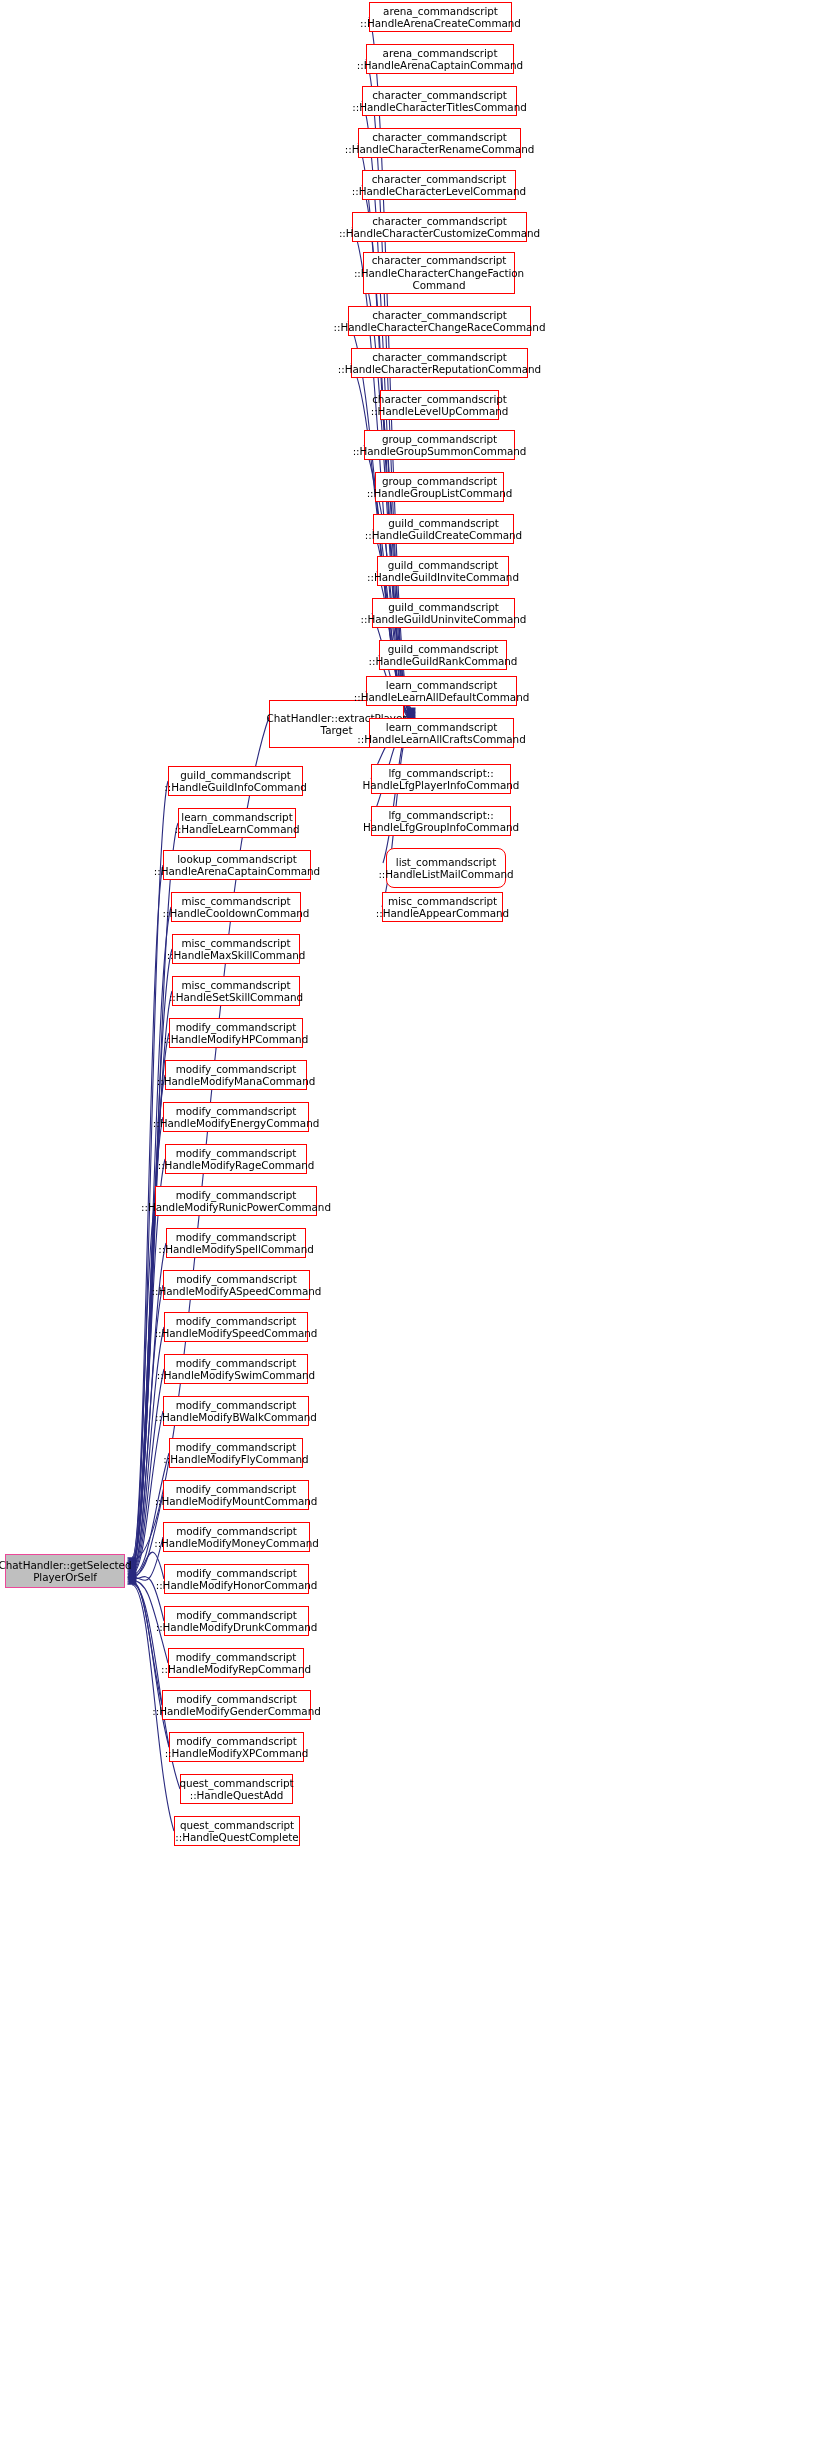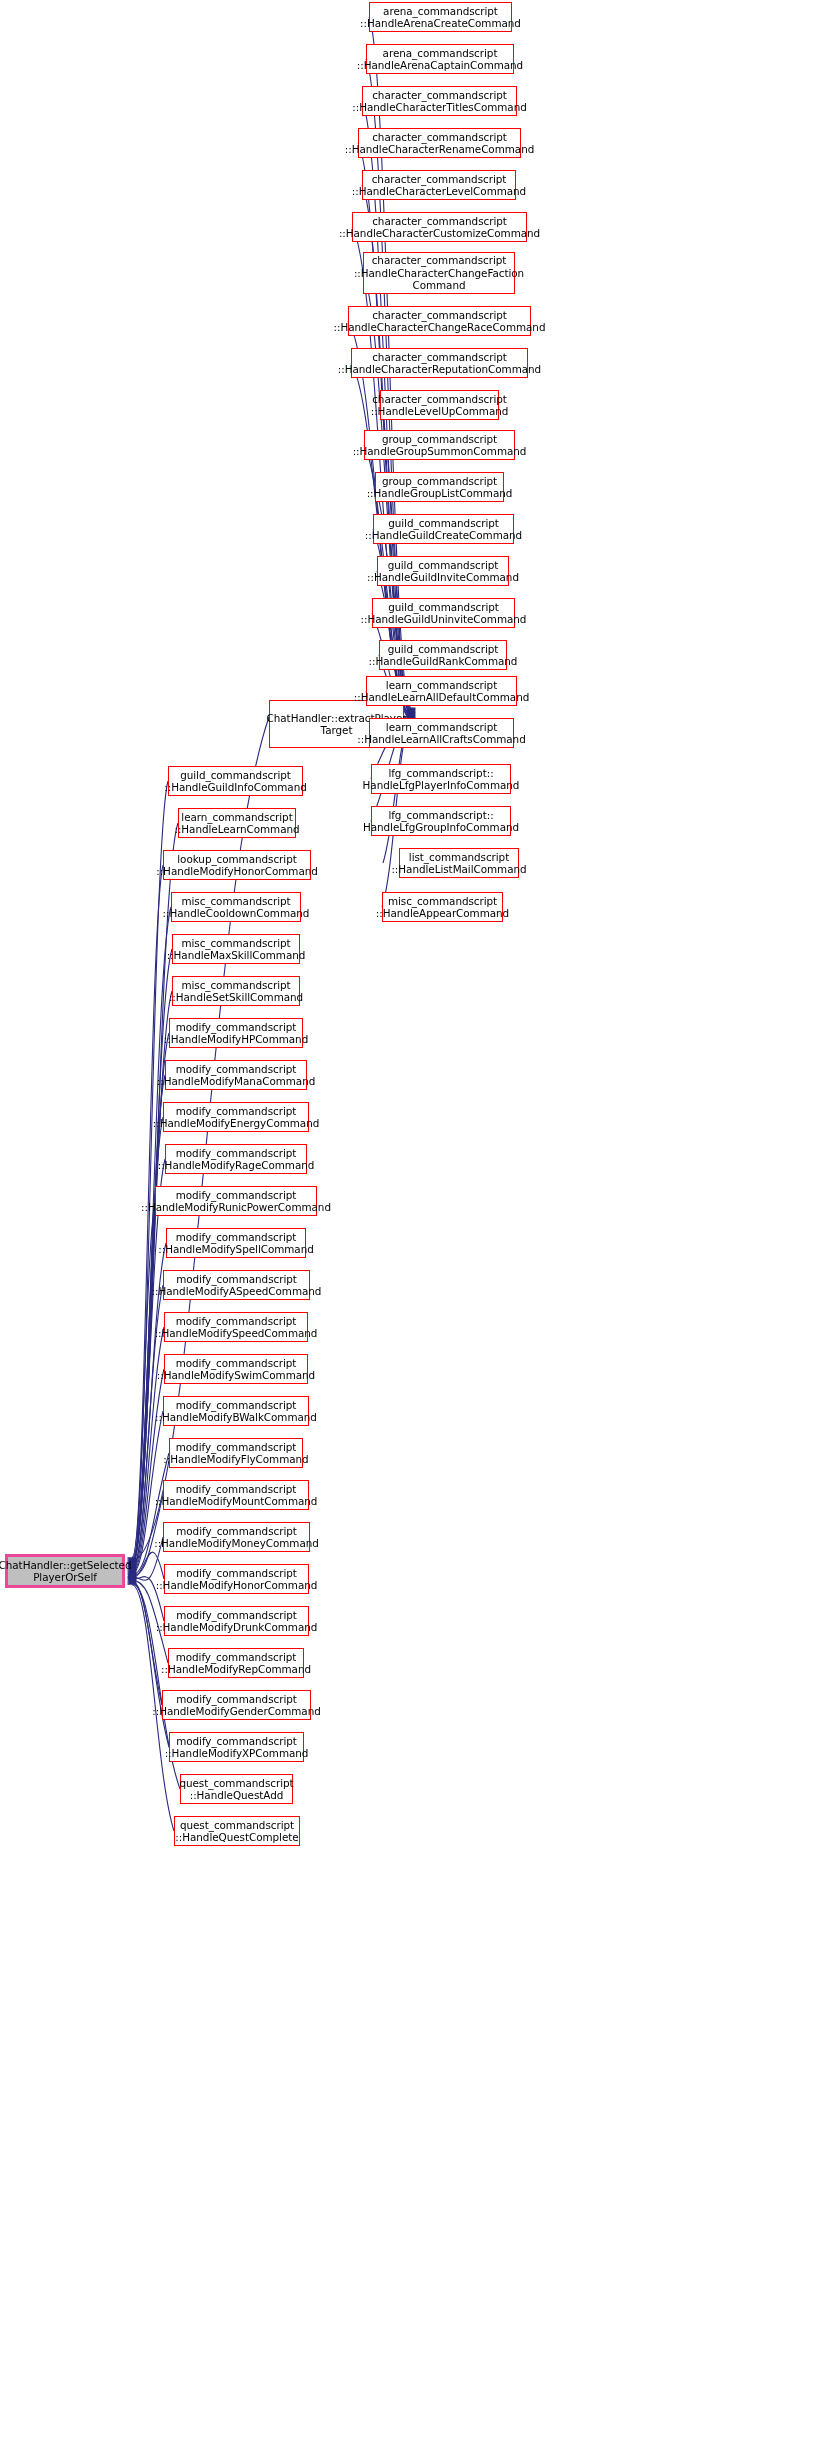--- a/index.html
+++ b/index.html
@@ -34,21 +34,21 @@
     line-height: 12.4px;
     color: #000000;
     border: 1px solid #ff0000;
     background: #ffffff;
     padding: 0 3px;
     white-space: pre-line;
     letter-spacing: -0.05px;
   }
   .node.root {
     background: #bfbfbf;
-    border: 3px solid #ec4899;
+    border: 1px solid #ec4899;
     color: #000000;
   }
   .node-label {
     display: block;
     white-space: pre-line;
   }
 </style>
 </head>
 <body>
 
@@ -158,21 +158,21 @@
   <div id="nodes">
       <div class="node root" style="left: 5px; top: 1554px; width: 120px; height: 34px;"><span class="node-label">ChatHandler::getSelected
 PlayerOrSelf</span></div>
       <div class="node" style="left: 269px; top: 700px; width: 135px; height: 48px;"><span class="node-label">ChatHandler::extractPlayer
 Target</span></div>
       <div class="node" style="left: 168px; top: 766px; width: 135px; height: 30px;"><span class="node-label">guild_commandscript
 ::HandleGuildInfoCommand</span></div>
       <div class="node" style="left: 178px; top: 808px; width: 118px; height: 30px;"><span class="node-label">learn_commandscript
 ::HandleLearnCommand</span></div>
       <div class="node" style="left: 163px; top: 850px; width: 148px; height: 30px;"><span class="node-label">lookup_commandscript
-::HandleModifyHonorCommand</span></div>
+::HandleArenaCaptainCommand</span></div>
       <div class="node" style="left: 171px; top: 892px; width: 130px; height: 30px;"><span class="node-label">misc_commandscript
 ::HandleCooldownCommand</span></div>
       <div class="node" style="left: 172px; top: 934px; width: 128px; height: 30px;"><span class="node-label">misc_commandscript
 ::HandleMaxSkillCommand</span></div>
       <div class="node" style="left: 172px; top: 976px; width: 128px; height: 30px;"><span class="node-label">misc_commandscript
 ::HandleSetSkillCommand</span></div>
       <div class="node" style="left: 169px; top: 1018px; width: 134px; height: 30px;"><span class="node-label">modify_commandscript
 ::HandleModifyHPCommand</span></div>
       <div class="node" style="left: 165px; top: 1060px; width: 142px; height: 30px;"><span class="node-label">modify_commandscript
 ::HandleModifyManaCommand</span></div>
@@ -246,19 +246,19 @@
       <div class="node" style="left: 379px; top: 640px; width: 128px; height: 30px;"><span class="node-label">guild_commandscript
 ::HandleGuildRankCommand</span></div>
       <div class="node" style="left: 366px; top: 676px; width: 151px; height: 30px;"><span class="node-label">learn_commandscript
 ::HandleLearnAllDefaultCommand</span></div>
       <div class="node" style="left: 369px; top: 718px; width: 145px; height: 30px;"><span class="node-label">learn_commandscript
 ::HandleLearnAllCraftsCommand</span></div>
       <div class="node" style="left: 371px; top: 764px; width: 140px; height: 30px;"><span class="node-label">lfg_commandscript::
 HandleLfgPlayerInfoCommand</span></div>
       <div class="node" style="left: 371px; top: 806px; width: 140px; height: 30px;"><span class="node-label">lfg_commandscript::
 HandleLfgGroupInfoCommand</span></div>
-      <div class="node" style="left: 399px; top: 848px; width: 120px; height: 30px;"><span class="node-label">list_commandscript
+      <div class="node" style="left: 386px; top: 848px; width: 120px; height: 40px; border-radius: 8px;"><span class="node-label">list_commandscript
 ::HandleListMailCommand</span></div>
       <div class="node" style="left: 382px; top: 892px; width: 121px; height: 30px;"><span class="node-label">misc_commandscript
 ::HandleAppearCommand</span></div>
     </div>
 
 </div>
 
 </body></html>

